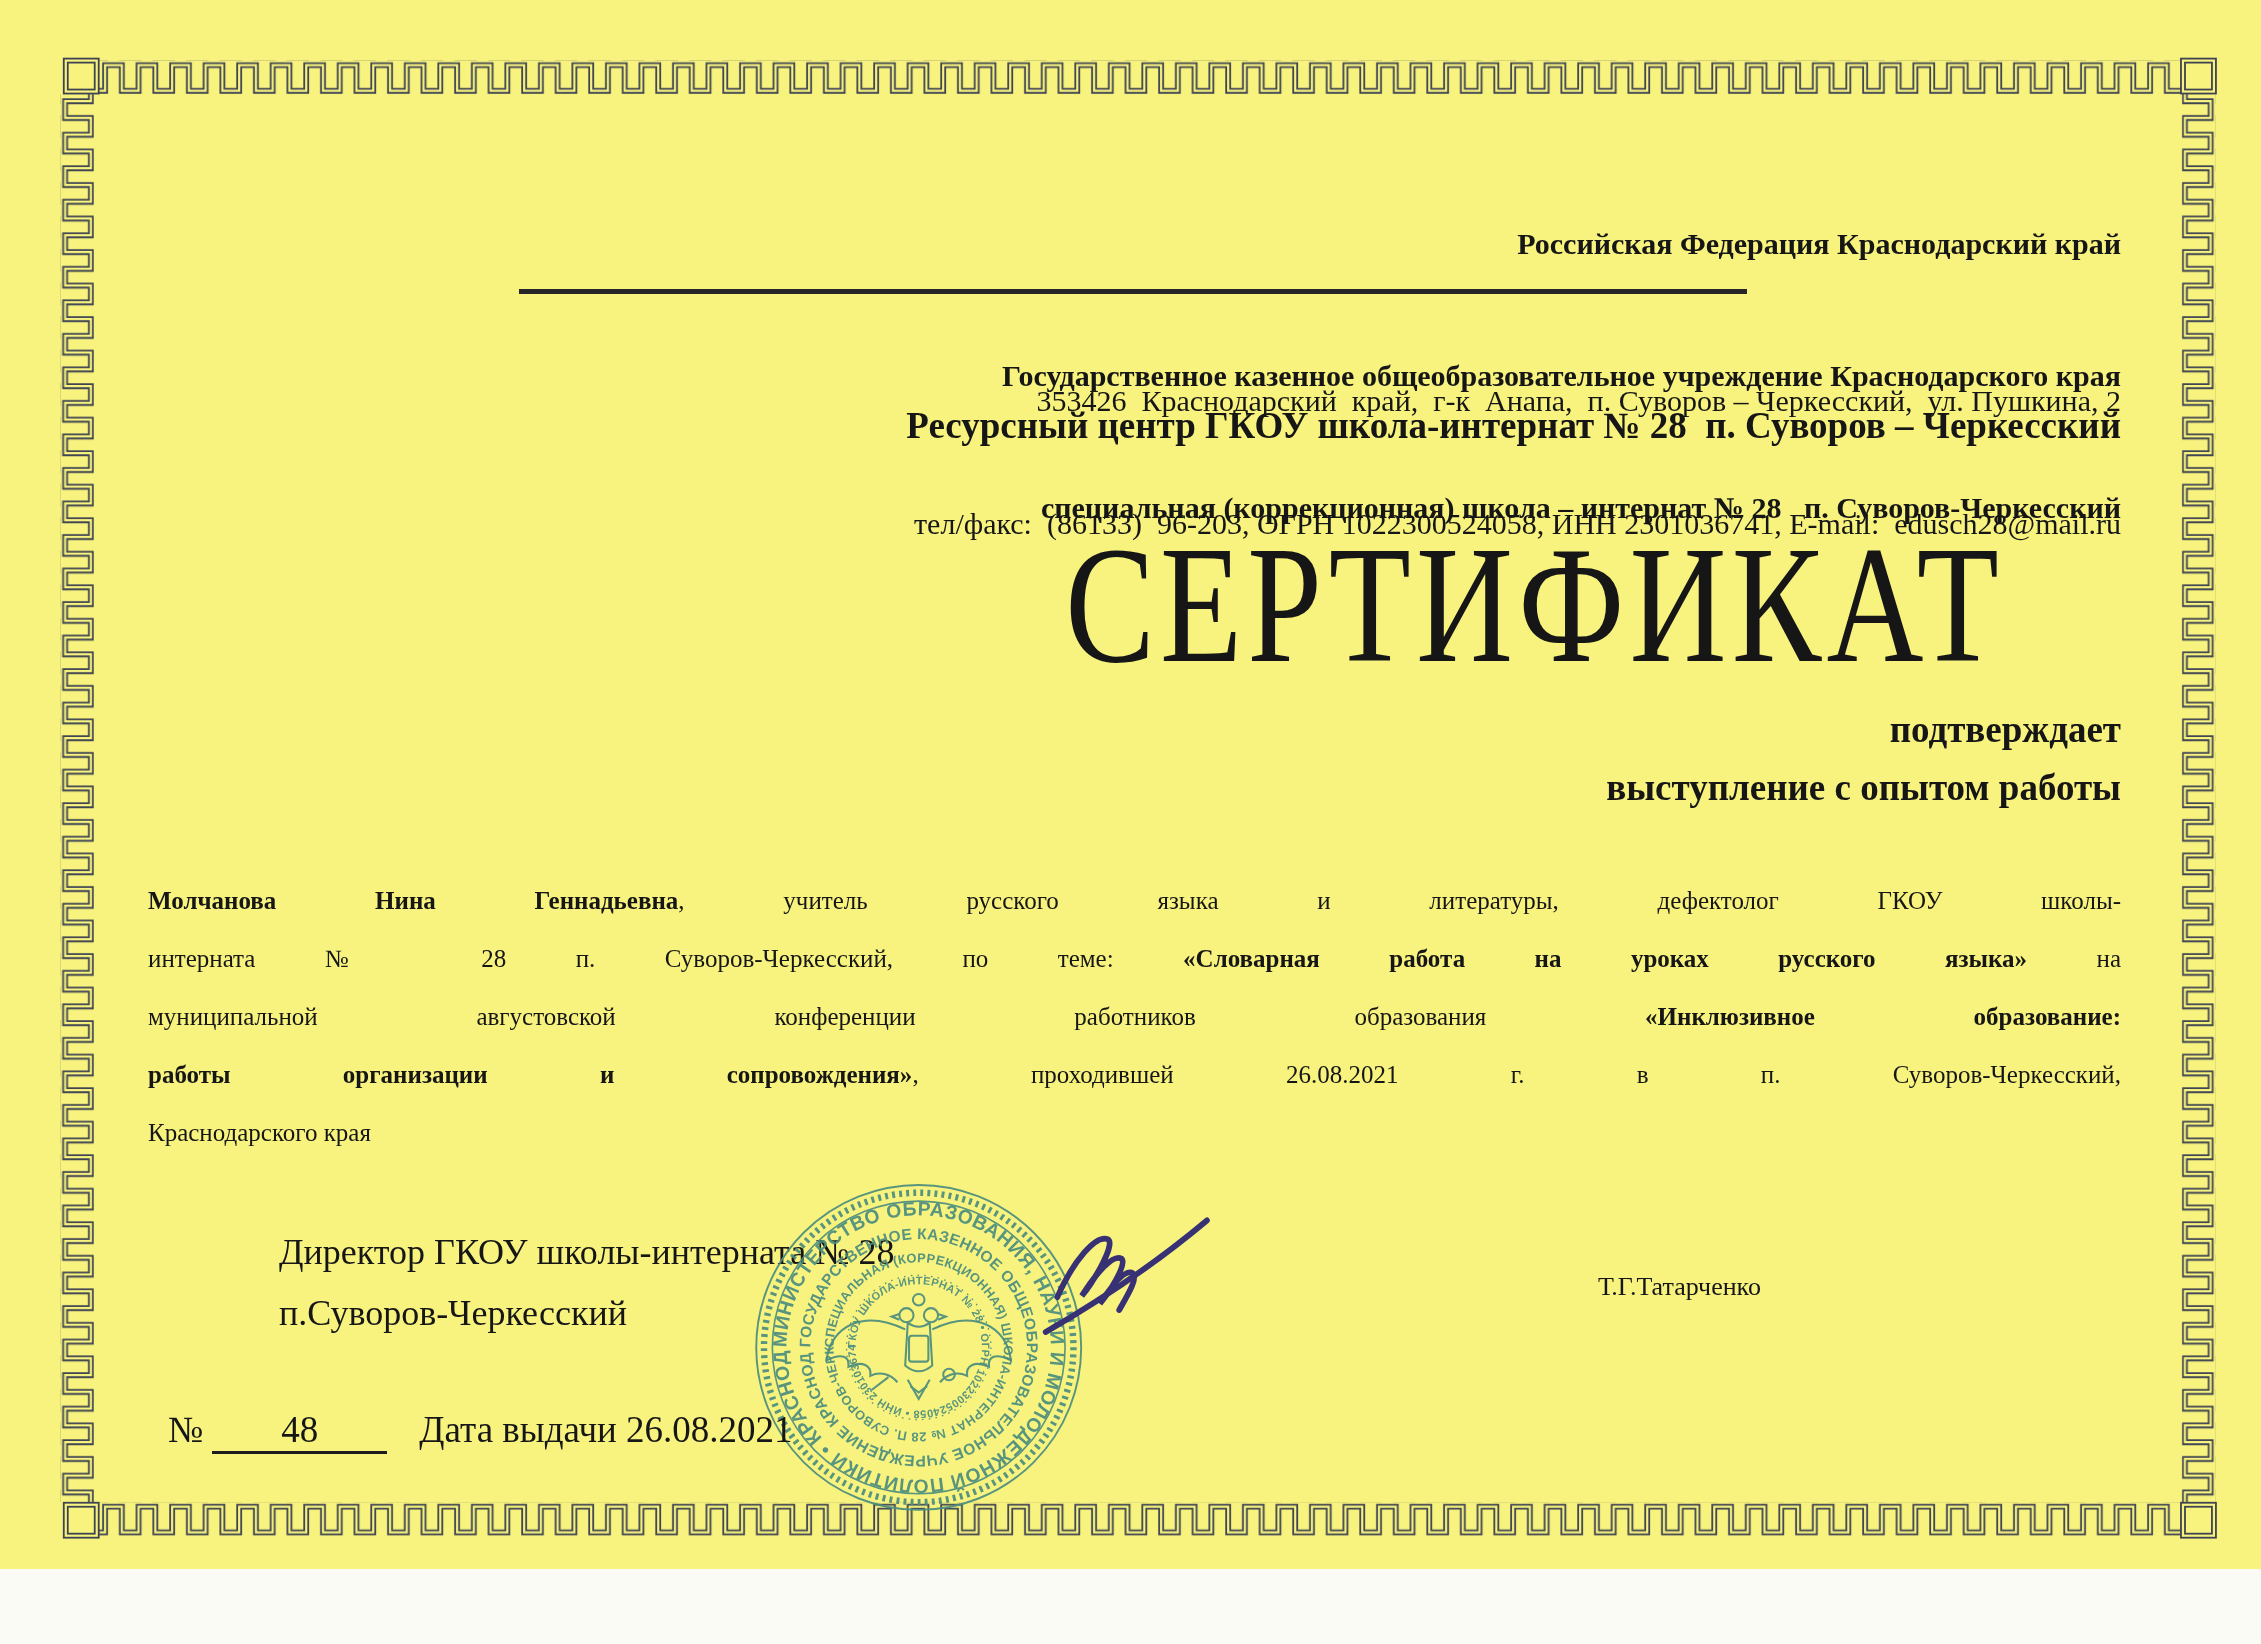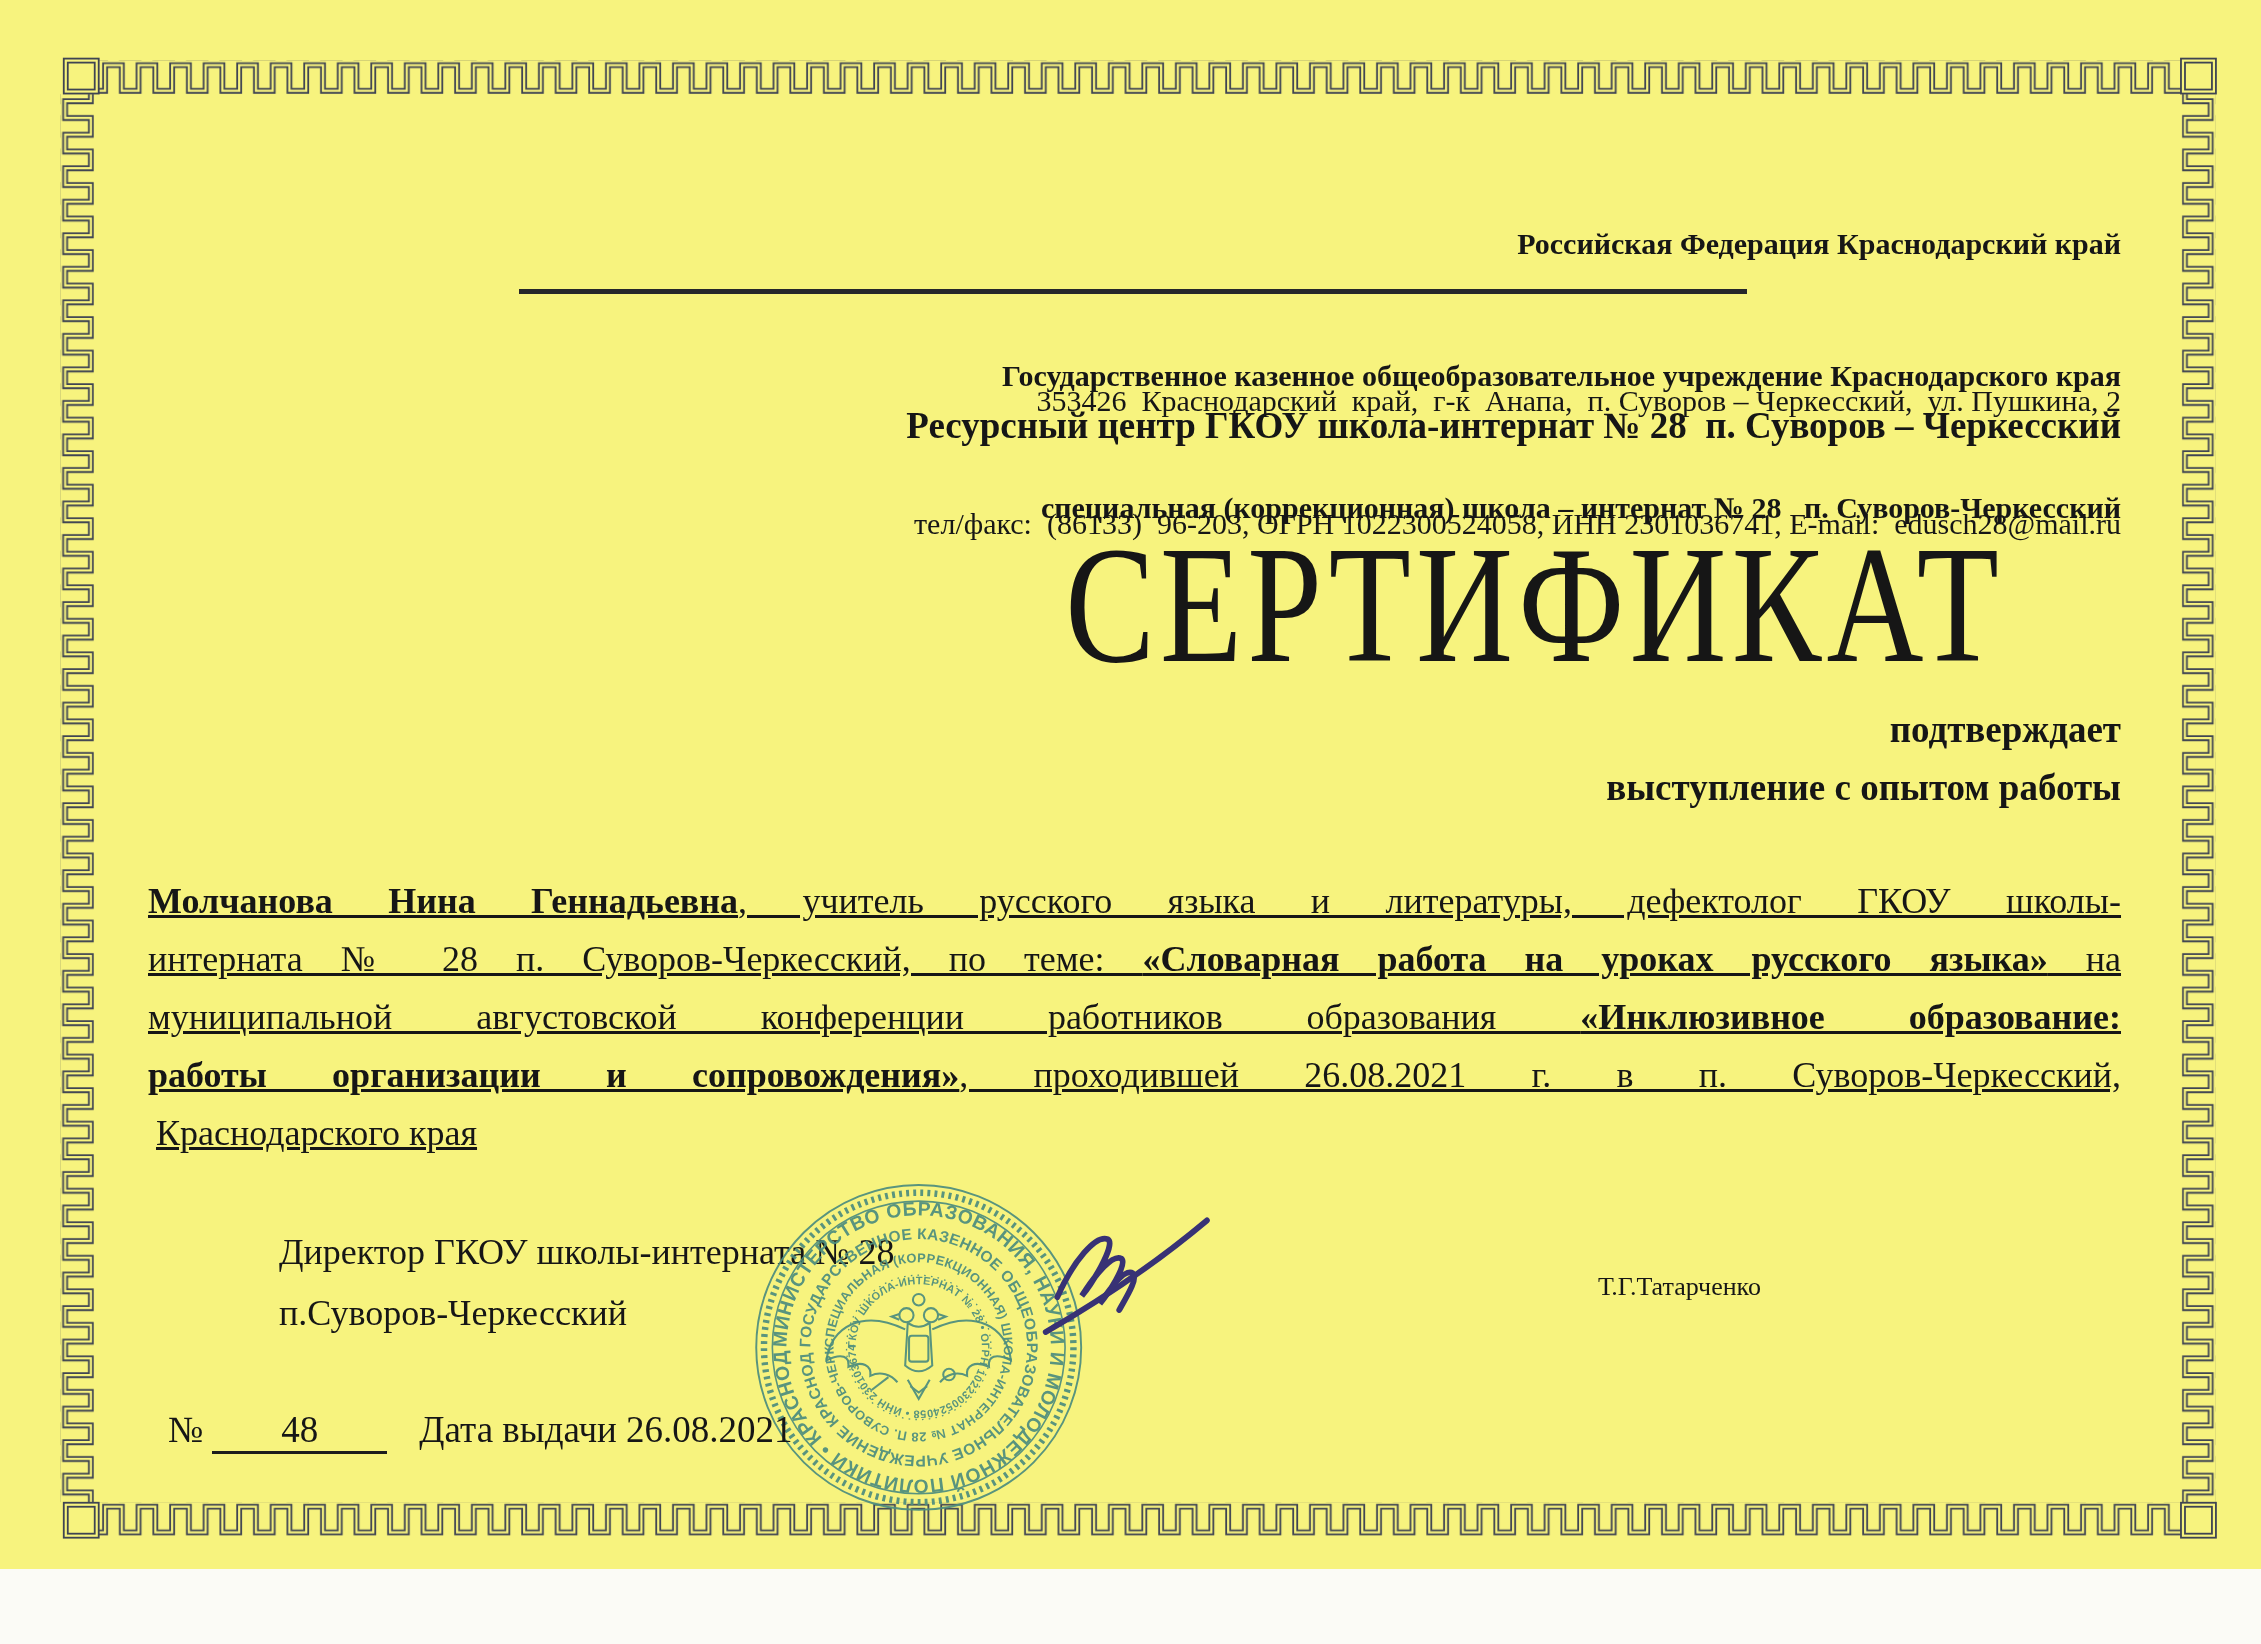--- a/index.html
+++ b/index.html
@@ -16,23 +16,23 @@
   
   .hdr{top:134px;font-weight:bold;font-size:30px;line-height:44px;white-space:pre-wrap;}
   .rule{top:289px;left:519px;width:1228px;height:4.5px;background:#26262a;}
   .contacts{top:298px;font-size:30px;line-height:41px;white-space:pre-wrap;}
   .resource{top:404px;font-weight:bold;font-size:37px;white-space:pre-wrap;}
   .bigtitle{top:508px;font-size:168px;letter-spacing:6.4px;}
   .bigtitle span{display:inline-block;transform:scaleX(.8);transform-origin:50% 50%;}
   .sub1{top:708px;font-weight:bold;font-size:37px;}
   .sub2{top:766px;font-weight:bold;font-size:37px;}
   
-  .body-par{top:872px;left:148px;width:1973px;font-size:36px;line-height:58px;text-decoration:underline;}
+  .body-par{top:872px;left:148px;width:1973px;font-size:25px;line-height:58px;}
   .body-line{text-align:justify;text-align-last:justify;}
-  .body-line.last{text-align-last:left;margin-left:8px;}
+  .body-line.last{text-align-last:left;}
   .b{font-weight:bold;}
   
   .director{top:1222px;left:279px;font-size:36px;line-height:61px;}
   .signer{top:1272px;left:1598px;font-size:26px;}
   
   .numline{top:1408px;left:168px;font-size:37px;}
   .numline .blank{display:inline-block;width:175px;border-bottom:3.2px solid #1d1d1d;text-align:center;margin:0 9px;}
   .numline .gap{display:inline-block;width:23px;}
   .white-strip{top:1569px;left:0;width:2261px;height:75px;background:#fbfbf6;}
   svg{position:absolute;left:0;top:0;}

